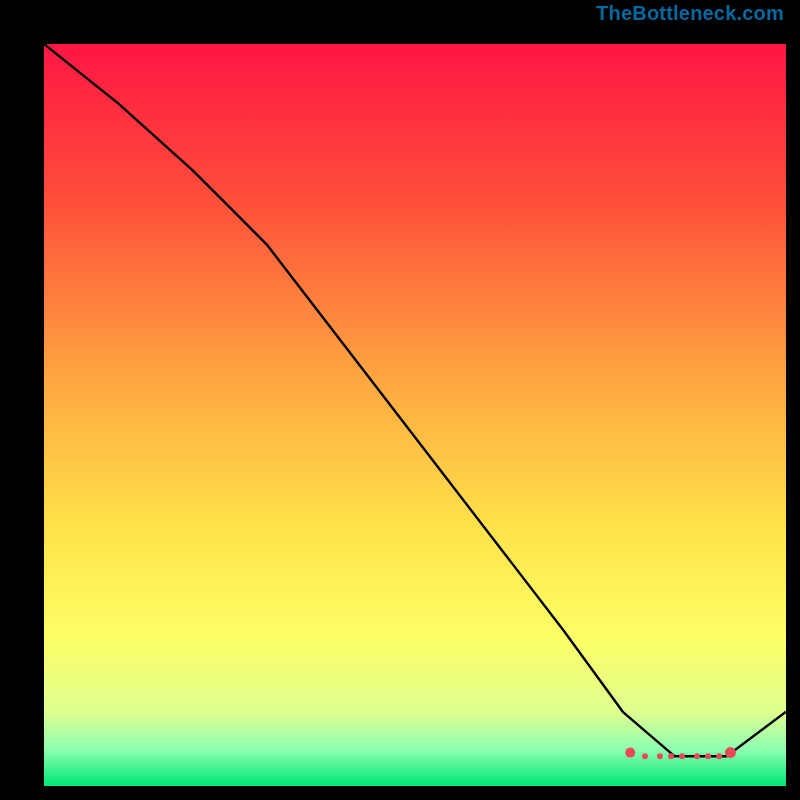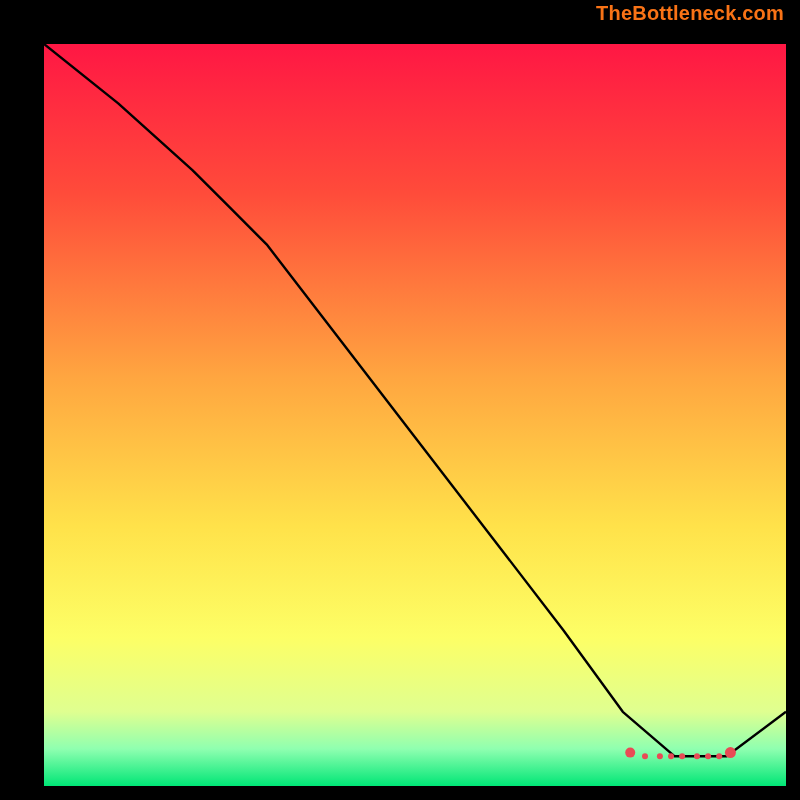--- a/index.html
+++ b/index.html
@@ -23,21 +23,21 @@
     position: absolute;
     left: 29px;
     top: 29px;
     width: 742px;
     height: 742px;
   }
   .watermark {
     position: absolute;
     top: 2px;
     right: 16px;
-    color: #f97316;
+    color: #0369a1;
     font-size: 20px;
     font-weight: 600;
     letter-spacing: 0.2px;
     text-align: right;
   }
   svg { display: block; }
 </style>
 </head>
 <body>
 

